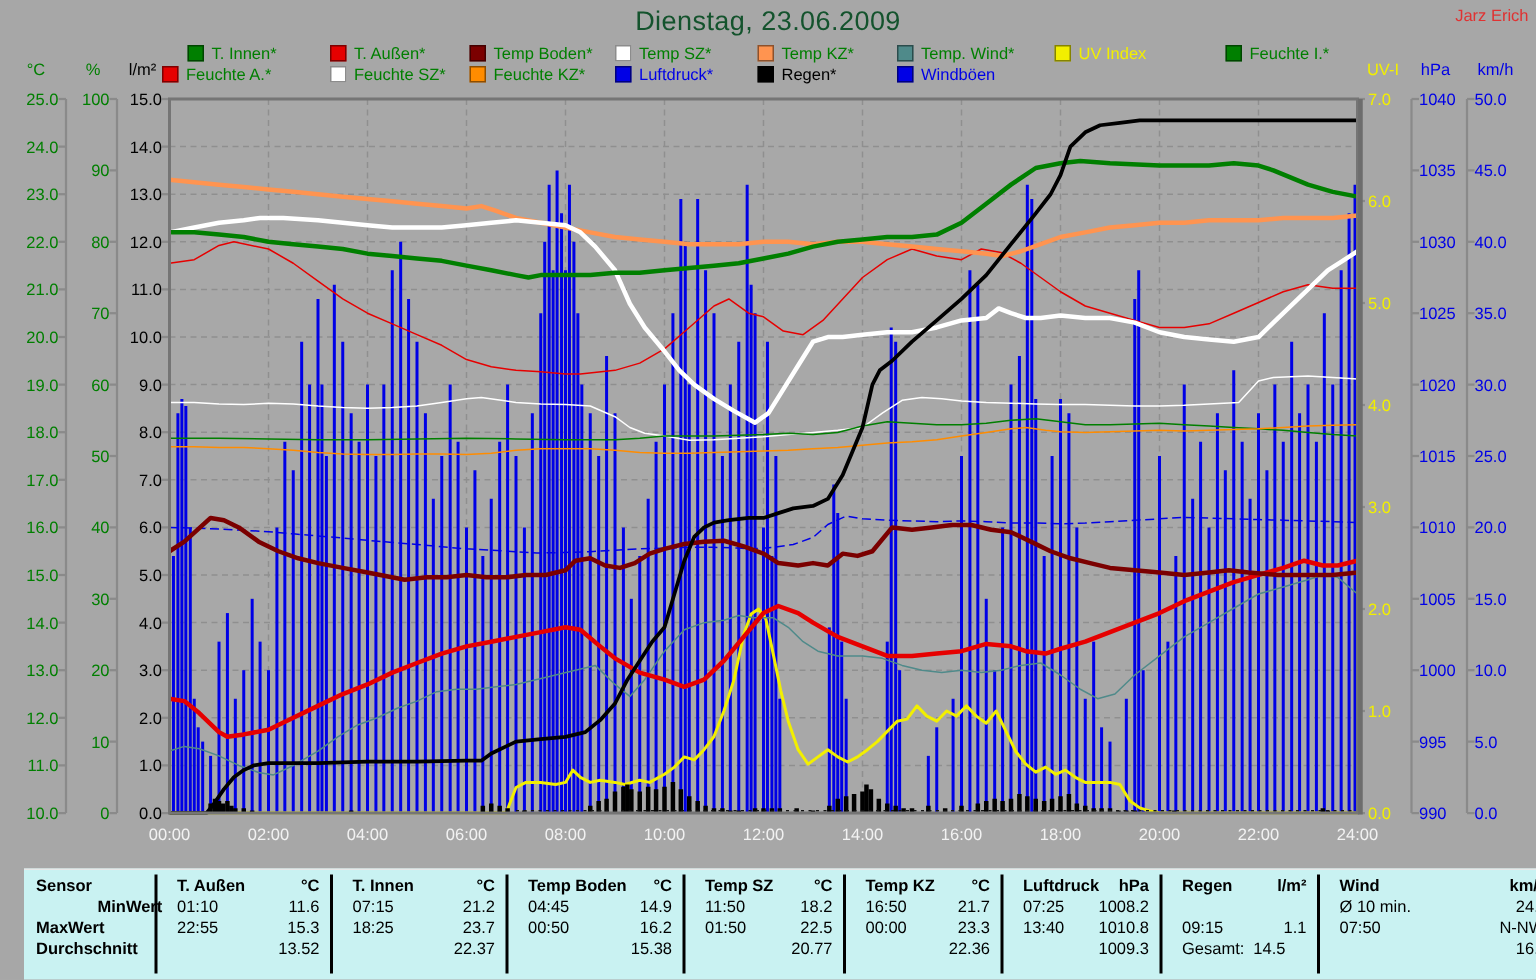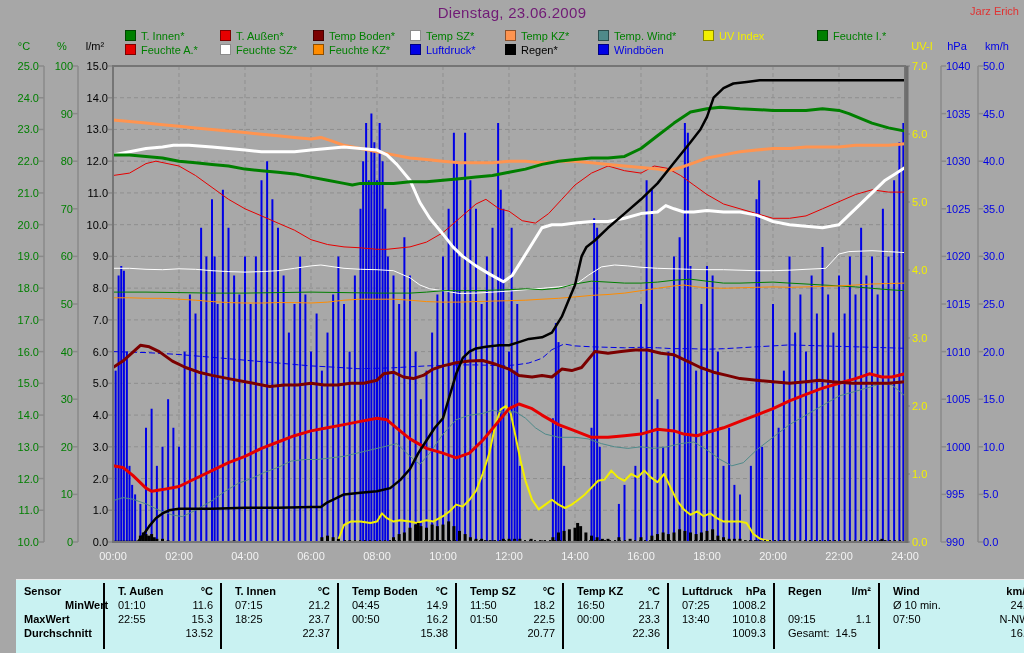--- a/index.html
+++ b/index.html
@@ -1,18 +1,18 @@
 <!DOCTYPE html>
 <html><head>
 <meta charset="utf-8">
 <style>
   html,body{margin:0;padding:0;width:1024px;height:653px;overflow:hidden;
     background:#a7a7a7;font-family:"Liberation Sans",sans-serif;position:relative;}
   .abs{position:absolute;}
-  #title-bar{top:4px;left:0;right:0;text-align:center;color:#701a75;font-size:15px;letter-spacing:.3px;}
+  #title-bar{top:4px;left:0;right:0;text-align:center;color:#14532d;font-size:18px;letter-spacing:.3px;}
   #user-name{top:5px;right:5px;color:#e03232;font-size:11px;}
   #legend{top:29px;left:0;width:1024px;height:28px;}
   .lg-item{position:absolute;height:13px;display:flex;align-items:center;font-size:11px;white-space:nowrap;}
   .lg-sw{display:inline-block;width:11px;height:11px;margin-right:5px;border:1px solid rgba(0,0,0,.45);box-sizing:border-box;}
   #chart-svg{top:0;left:0;}
   #stats-table{top:579px;left:16px;width:1024px;height:74px;background:#c9f2f2;
     border-top:1px solid #e8e8e8;font-size:11px;color:#000;}
   .tcell{position:absolute;height:14px;line-height:14px;white-space:nowrap;}
   .tb{font-weight:bold;}
   .tleft{position:absolute;left:14px;}
@@ -50,21 +50,21 @@
       <span style="color: rgb(0, 127, 0);">Temp. Wind*</span>
     </div>
     <div class="lg-item" style="left: 703px; top: 0px;">
       <span class="lg-sw" style="background: rgb(242, 239, 0);"></span>
       <span style="color: rgb(242, 239, 0);">UV Index</span>
     </div>
     <div class="lg-item" style="left: 817px; top: 0px;">
       <span class="lg-sw" style="background: rgb(0, 127, 0);"></span>
       <span style="color: rgb(0, 127, 0);">Feuchte I.*</span>
     </div>
-    <div class="lg-item" style="left: 125px; top: 14px;">
+    <div class="lg-item" style="left: 108px; top: 14px;">
       <span class="lg-sw" style="background: rgb(230, 0, 0);"></span>
       <span style="color: rgb(0, 127, 0);">Feuchte A.*</span>
     </div>
     <div class="lg-item" style="left: 220px; top: 14px;">
       <span class="lg-sw" style="background: rgb(255, 255, 255);"></span>
       <span style="color: rgb(0, 127, 0);">Feuchte SZ*</span>
     </div>
     <div class="lg-item" style="left: 313px; top: 14px;">
       <span class="lg-sw" style="background: rgb(255, 140, 0);"></span>
       <span style="color: rgb(0, 127, 0);">Feuchte KZ*</span>

